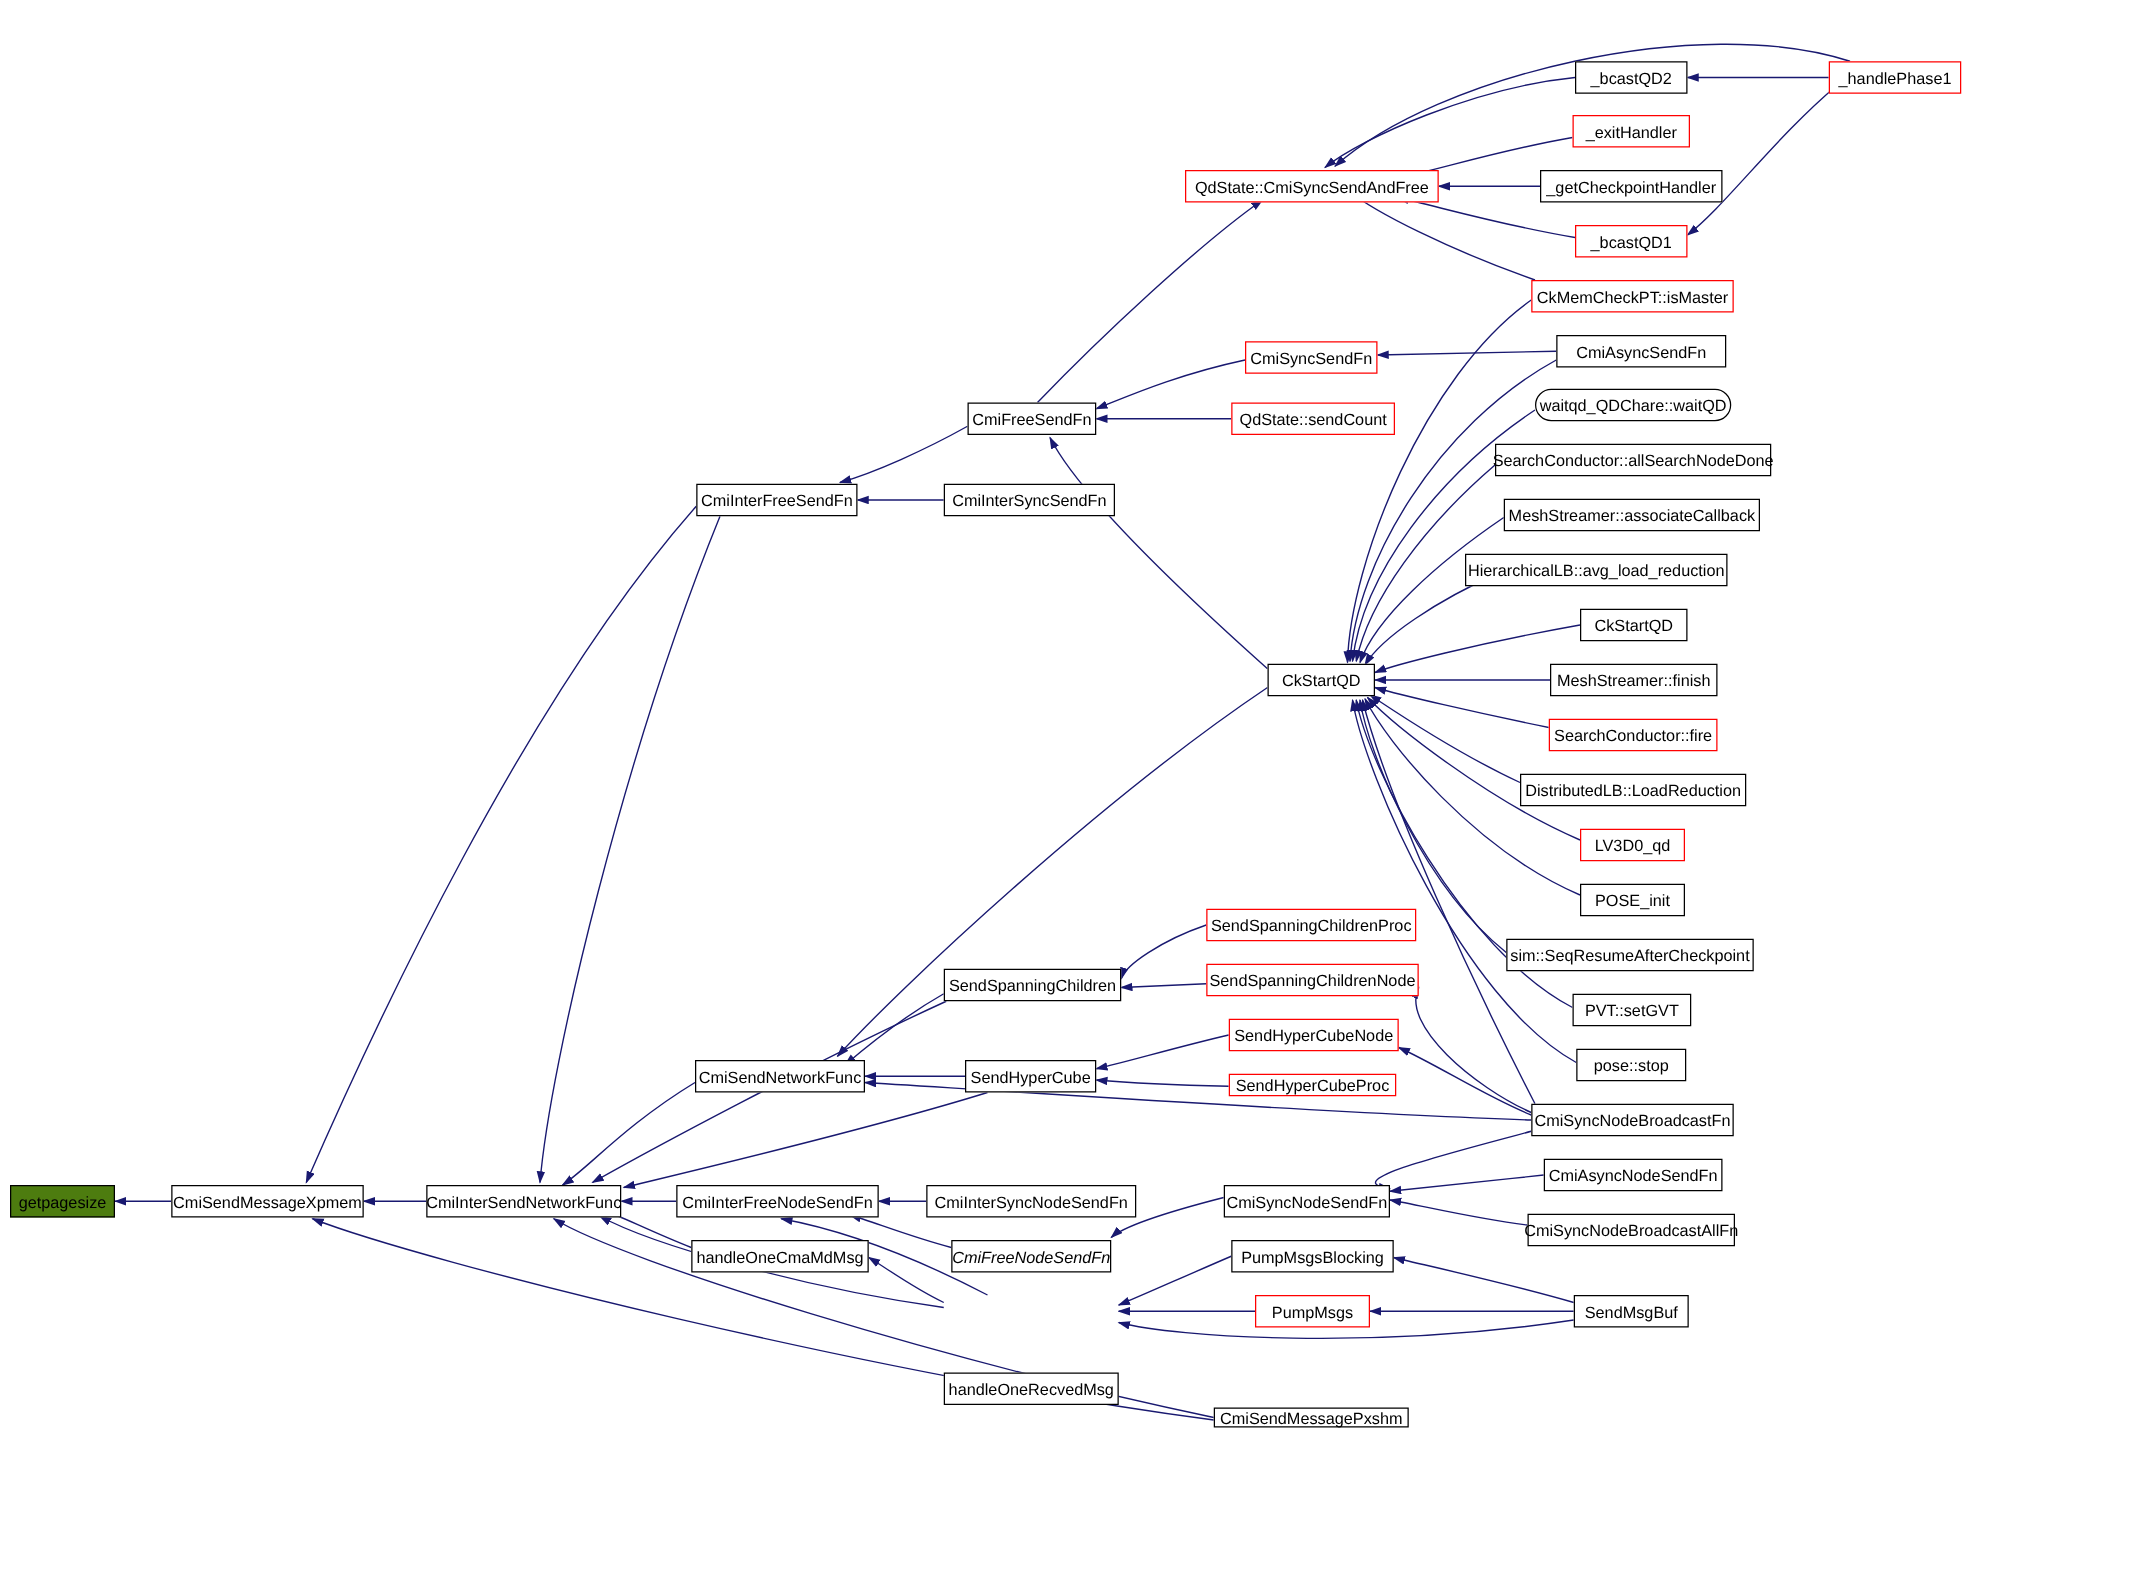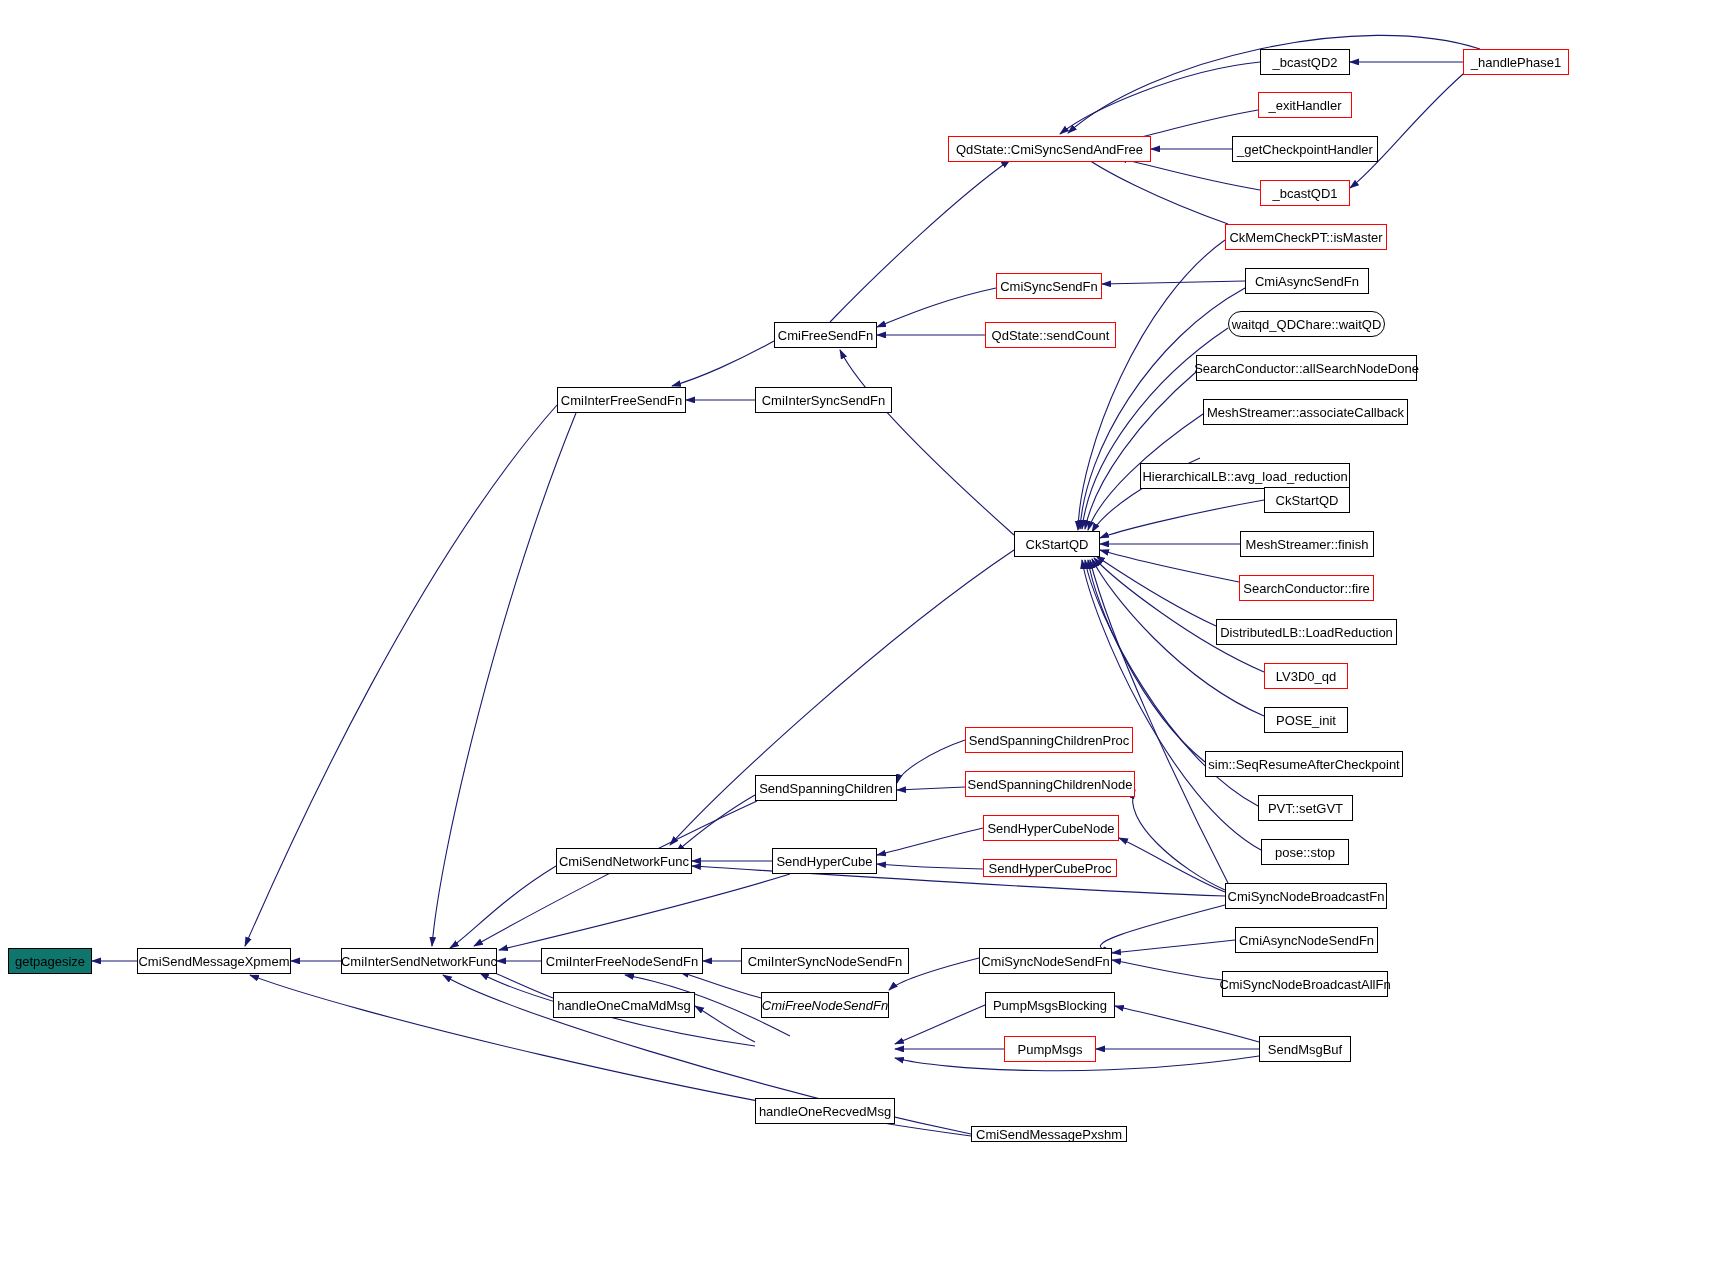--- a/index.html
+++ b/index.html
@@ -3,21 +3,21 @@
 <meta charset="utf-8">
 <style>
   html,body{margin:0;padding:0;background:#ffffff;}
   body{font-family:"Liberation Sans",sans-serif;}
   #graph{position:relative;width:1712px;height:1261px;background:#fff;overflow:hidden;}
   #edges{position:absolute;left:0;top:0;width:1712px;height:1261px;}
   .node{position:absolute;box-sizing:border-box;display:flex;align-items:center;justify-content:center;
         background:#ffffff;border:1px solid #000000;font-size:13px;color:#000000;white-space:nowrap;
         letter-spacing:0px;}
   .node.red{border-color:#ff0000;}
-  .node.current{background:#0f766e;border-color:#000000;align-items:center;}
+  .node.current{background:#4d7c0f;border-color:#000000;align-items:center;}
   .nlabel{pointer-events:none;}
 </style>
 </head>
 <body>
 
 <div id="graph">
   <svg id="edges" xmlns="http://www.w3.org/2000/svg">
     <defs>
       <marker id="arrow" markerWidth="10" markerHeight="10" refX="9" refY="3.4" orient="auto" markerUnits="userSpaceOnUse">
         <path d="M0,0 L10,3.4 L0,6.8 z" fill="#191970"></path>
@@ -191,33 +191,33 @@
       </div>
       <div class="node red" style="left: 1260px; top: 180px; width: 90px; height: 26px;">
         <span class="nlabel">_bcastQD1</span>
       </div>
       <div class="node red" style="left: 1463px; top: 49px; width: 106px; height: 26px;">
         <span class="nlabel">_handlePhase1</span>
       </div>
       <div class="node red" style="left: 1225px; top: 224px; width: 162px; height: 26px;">
         <span class="nlabel">CkMemCheckPT::isMaster</span>
       </div>
-      <div class="node" style="left: 1245px; top: 268px; width: 124px; height: 26px;">
+      <div class="node" style="left: 1245px; top: 268px; width: 136px; height: 26px;">
         <span class="nlabel">CmiAsyncSendFn</span>
       </div>
       <div class="node" style="left: 1228px; top: 311px; width: 157px; height: 26px; border-radius: 13px;">
         <span class="nlabel">waitqd_QDChare::waitQD</span>
       </div>
       <div class="node" style="left: 1196px; top: 355px; width: 221px; height: 26px;">
         <span class="nlabel">SearchConductor::allSearchNodeDone</span>
       </div>
       <div class="node" style="left: 1203px; top: 399px; width: 205px; height: 26px;">
         <span class="nlabel">MeshStreamer::associateCallback</span>
       </div>
-      <div class="node" style="left: 1140px; top: 443px; width: 210px; height: 26px; margin-top: 20px;">
+      <div class="node" style="left: 1172px; top: 443px; width: 210px; height: 26px;">
         <span class="nlabel">HierarchicalLB::avg_load_reduction</span>
       </div>
       <div class="node" style="left: 1264px; top: 487px; width: 86px; height: 26px;">
         <span class="nlabel">CkStartQD</span>
       </div>
       <div class="node" style="left: 1014px; top: 531px; width: 86px; height: 26px;">
         <span class="nlabel">CkStartQD</span>
       </div>
       <div class="node" style="left: 1240px; top: 531px; width: 134px; height: 26px;">
         <span class="nlabel">MeshStreamer::finish</span>

